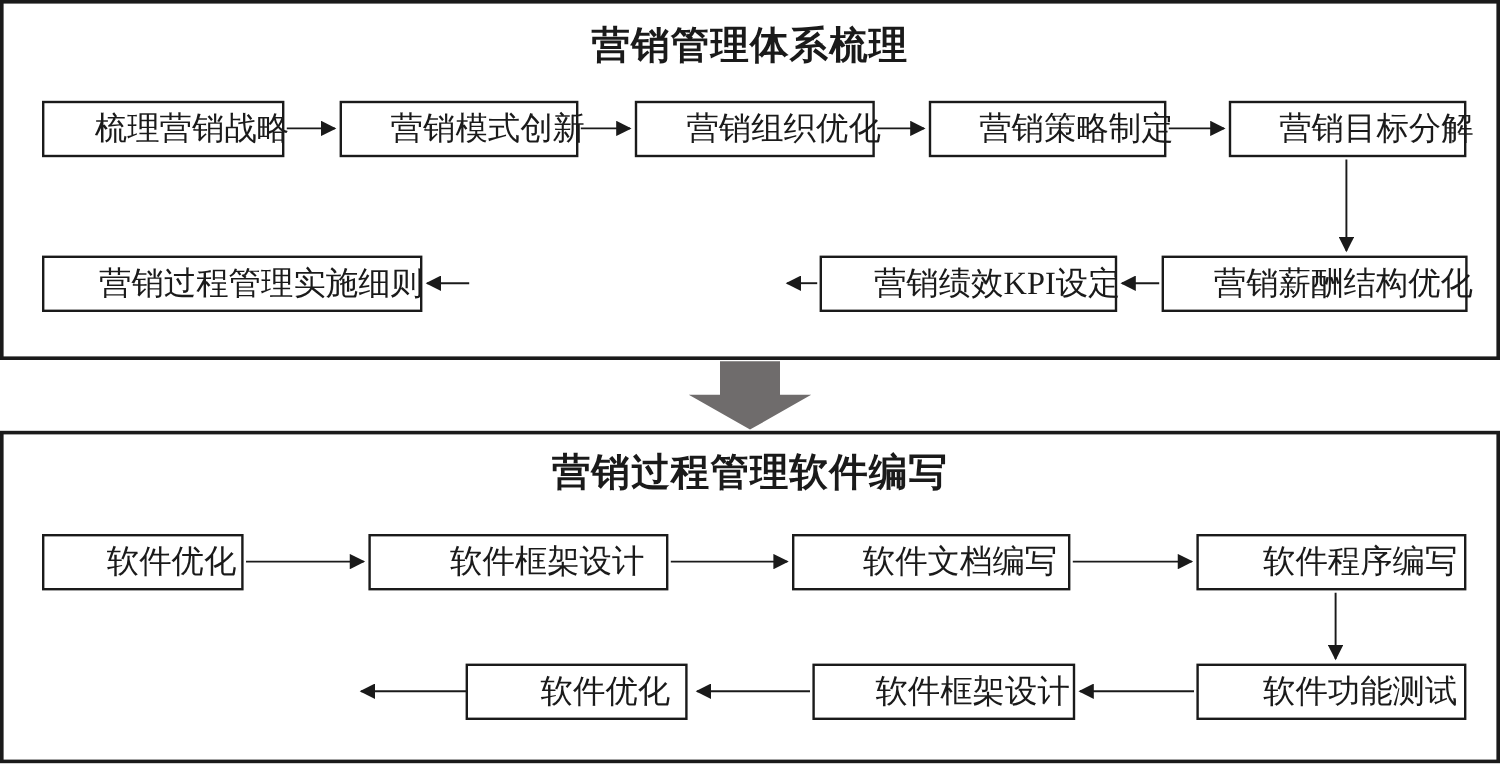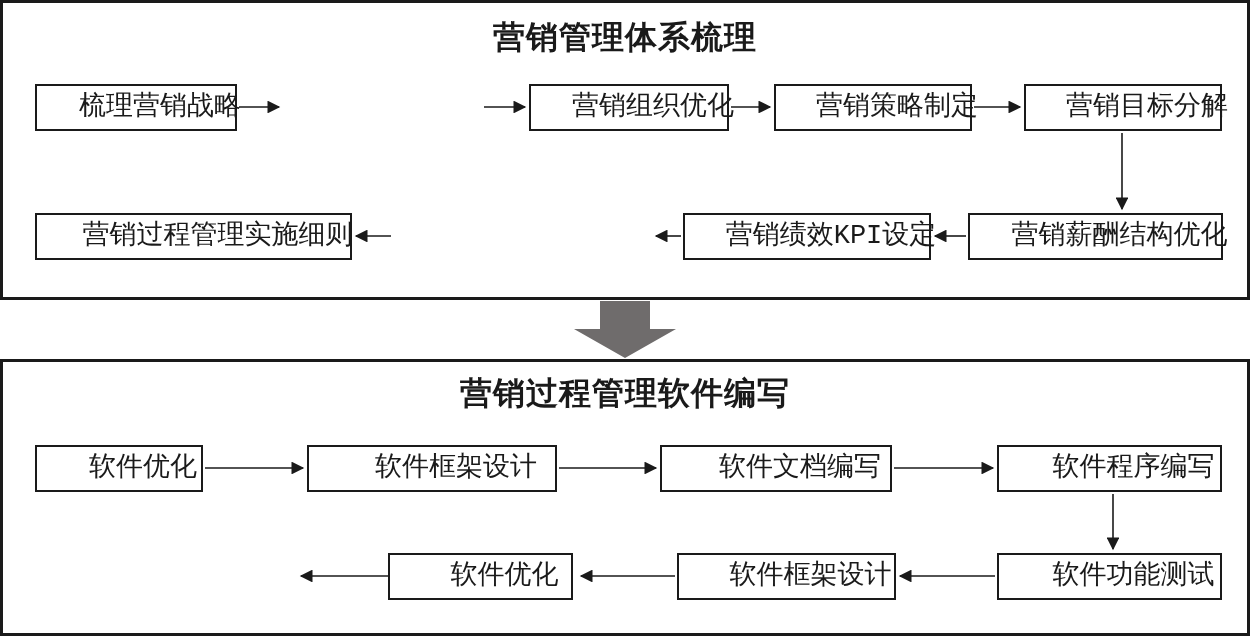--- a/index.html
+++ b/index.html
@@ -5,21 +5,21 @@
   :root{
     --box-border:#1a1a1a;
     --text:#1a1a1a;
     --connector-arrow:#6f6c6c;
     --background:#ffffff;
   }
   html,body{margin:0;padding:0;background:var(--background);}
   #stage{
     position:relative;width:1254px;height:639px;overflow:hidden;
     background:var(--background);
-    font-family:Liberation Mono, monospace;
+    font-family:Liberation Serif, serif;
     color:var(--text);
   }
   .container{
     position:absolute;left:0;width:1250px;
     border:3px solid var(--box-border);
     background:var(--background);
     box-sizing:border-box;
   }
   #container-top{top:0;height:300px;}
   #container-bottom{top:359px;height:277px;}
@@ -50,20 +50,23 @@
 <div id="stage">
 
   <div class="container" id="container-top"></div>
   <div class="container" id="container-bottom"></div>
 
   <div class="sec-title" id="title-top">营销管理体系梳理</div>
   <div class="sec-title" id="title-bottom">营销过程管理软件编写</div>
 
   <div class="node" style="left:35px;top:84px;width:202px">
       <span>梳理营销战略</span>
+    </div>
+  <div class="node" style="left:283px;top:84px;width:199px">
+      <span>营销模式创新</span>
     </div>
   <div class="node" style="left:529px;top:84px;width:200px">
       <span>营销组织优化</span>
     </div>
   <div class="node" style="left:774px;top:84px;width:198px">
       <span>营销策略制定</span>
     </div>
   <div class="node" style="left:1024px;top:84px;width:198px">
       <span>营销目标分解</span>
     </div>

